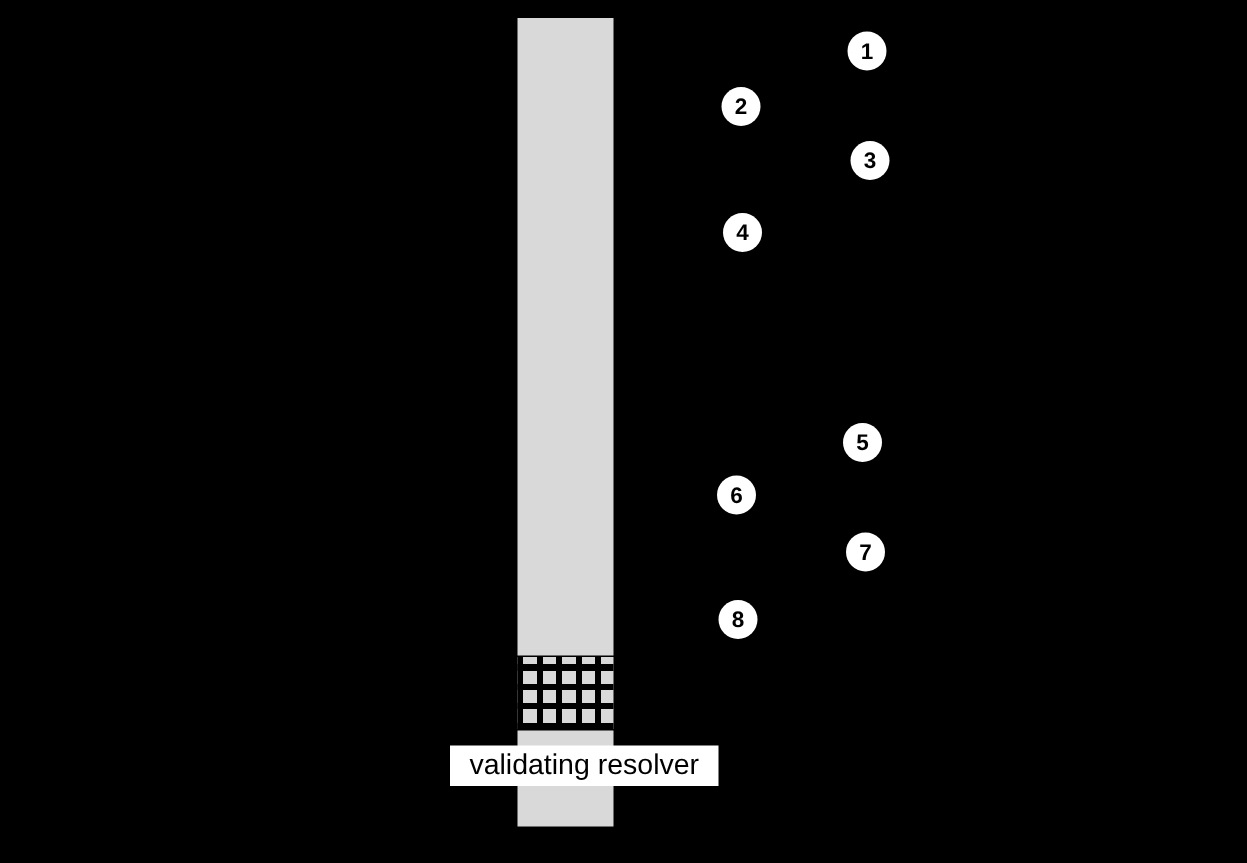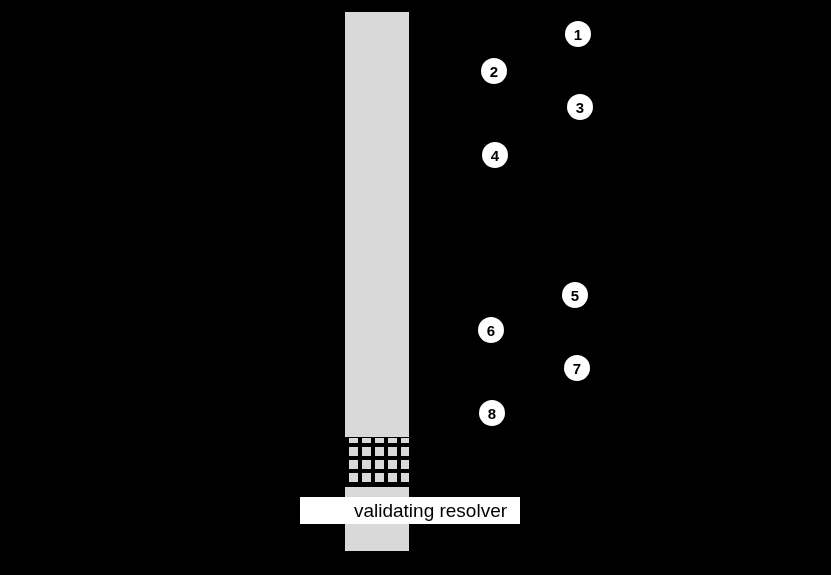--- a/index.html
+++ b/index.html
@@ -46,21 +46,20 @@
     left: 300px;
     top: 497px;
     width: 179px;
     height: 27px;
     background: #ffffff;
     color: #000000;
     font-size: 19px;
     line-height: 27px;
     text-align: center;
     white-space: nowrap;
-    padding-left: 41px;
   }
   
   .step-badge {
     position: absolute;
     width: 26px;
     height: 26px;
     border-radius: 50%;
     background: #ffffff;
     color: #000000;
     font-size: 15px;

